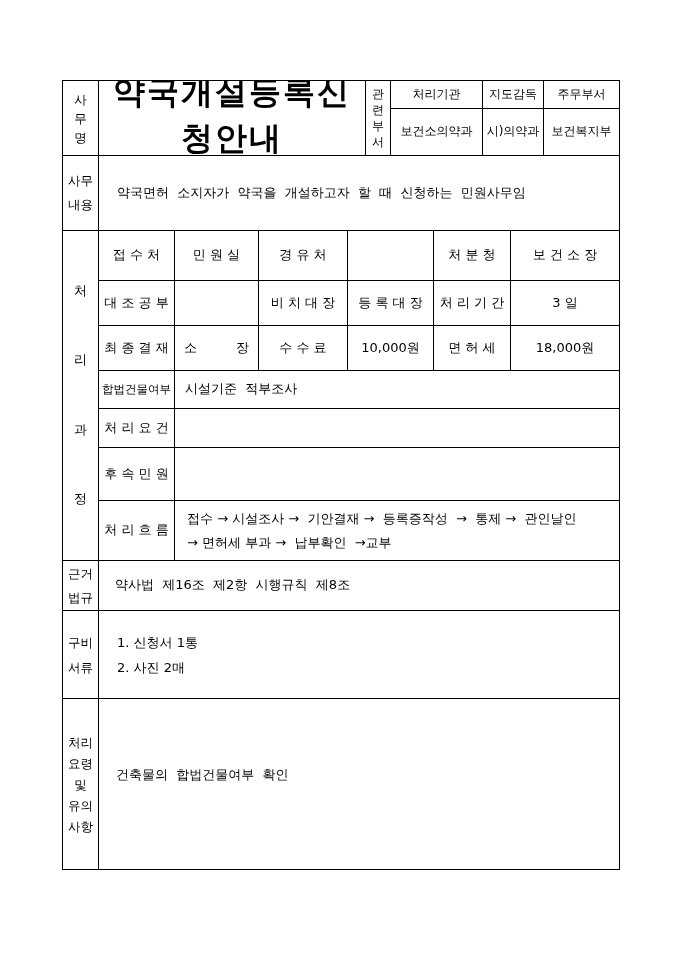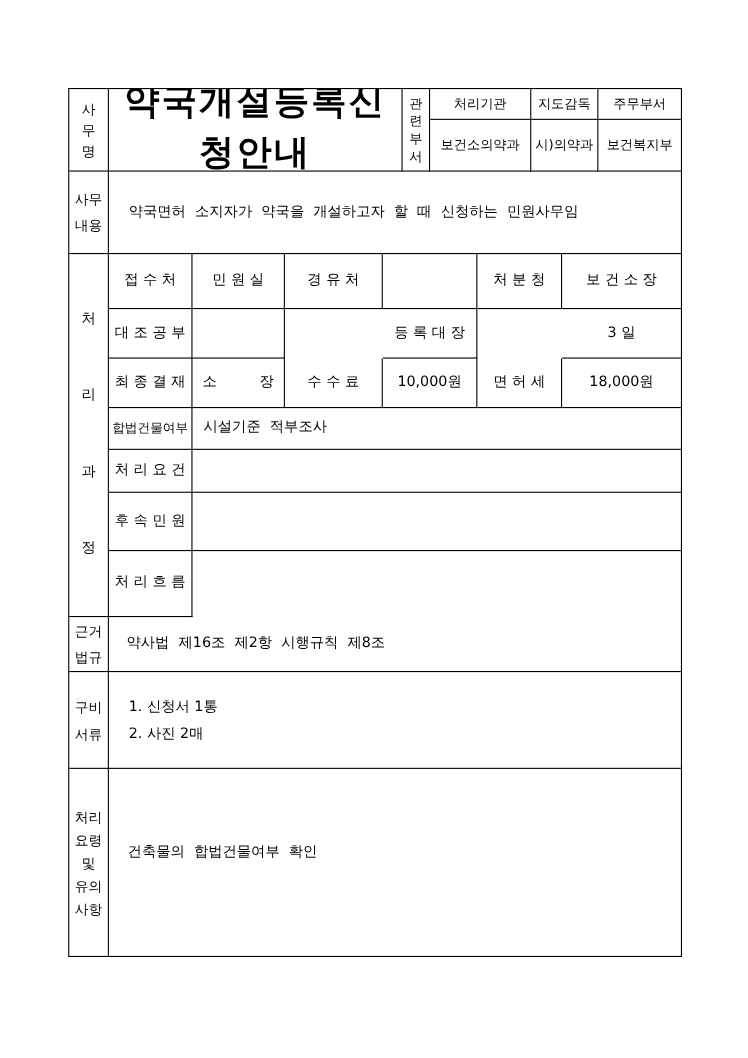--- a/index.html
+++ b/index.html
@@ -90,40 +90,44 @@
 
   <div class="cell" style="left:36px;top:150px;width:76px;height:50px;">접 수 처</div>
   <div class="cell" style="left:112px;top:150px;width:84px;height:50px;">민 원 실</div>
   <div class="cell" style="left:196px;top:150px;width:89px;height:50px;">경 유 처</div>
   <div class="cell" style="left:285px;top:150px;width:86px;height:50px;"></div>
   <div class="cell" style="left:371px;top:150px;width:77px;height:50px;">처 분 청</div>
   <div class="cell edge-r" style="left:448px;top:150px;width:108px;height:50px;">보 건 소 장</div>
 
   <div class="cell" style="left:36px;top:200px;width:76px;height:45px;">대 조 공 부</div>
   <div class="cell" style="left:112px;top:200px;width:84px;height:45px;"></div>
+  <div class="cell" style="left:196px;top:200px;width:89px;height:45px;">비 치 대 장</div>
   <div class="cell" style="left:285px;top:200px;width:86px;height:45px;">등 록 대 장</div>
+  <div class="cell" style="left:371px;top:200px;width:77px;height:45px;">처 리 기 간</div>
   <div class="cell edge-r" style="left:448px;top:200px;width:108px;height:45px;">3 일</div>
 
   <div class="cell" style="left:36px;top:245px;width:76px;height:45px;">최 종 결 재</div>
   <div class="cell" style="left:112px;top:245px;width:84px;height:45px;">소　　　장</div>
   <div class="cell" style="left:196px;top:245px;width:89px;height:45px;">수 수 료</div>
   <div class="cell" style="left:285px;top:245px;width:86px;height:45px;">10,000원</div>
   <div class="cell" style="left:371px;top:245px;width:77px;height:45px;">면 허 세</div>
   <div class="cell edge-r" style="left:448px;top:245px;width:108px;height:45px;">18,000원</div>
 
   <div class="cell small" style="left:36px;top:290px;width:76px;height:38px;">합법건물여부</div>
   <div class="cell left edge-r" style="left:112px;top:290px;width:444px;height:38px;padding-left:10px;">시설기준  적부조사</div>
 
   <div class="cell" style="left:36px;top:328px;width:76px;height:39px;">처 리 요 건</div>
   <div class="cell left edge-r" style="left:112px;top:328px;width:444px;height:39px;padding-left:10px;"></div>
 
   <div class="cell" style="left:36px;top:367px;width:76px;height:53px;">후 속 민 원</div>
   <div class="cell left edge-r" style="left:112px;top:367px;width:444px;height:53px;padding-left:10px;"></div>
 
   <div class="cell" style="left:36px;top:420px;width:76px;height:60px;">처 리 흐 름</div>
+  <div class="cell left edge-r" style="left:112px;top:420px;width:444px;height:60px;padding-left:12px;line-height:24px;">접수 → 시설조사 →  기안결재 →  등록증작성  →  통제 →  관인날인
+→ 면허세 부과 →  납부확인  →교부</div>
 
   <div class="cell vlabel" style="left:0;top:480px;width:36px;height:50px;line-height:24px;">근거
 법규</div>
   <div class="cell left edge-r" style="left:36px;top:480px;width:520px;height:50px;padding-left:16px;">약사법  제16조  제2항  시행규칙  제8조</div>
 
   <div class="cell vlabel" style="left:0;top:530px;width:36px;height:88px;line-height:25px;">구비
 서류</div>
   <div class="cell left edge-r" style="left:36px;top:530px;width:520px;height:88px;padding-left:18px;line-height:25px;">1. 신청서 1통
 2. 사진 2매</div>
 

